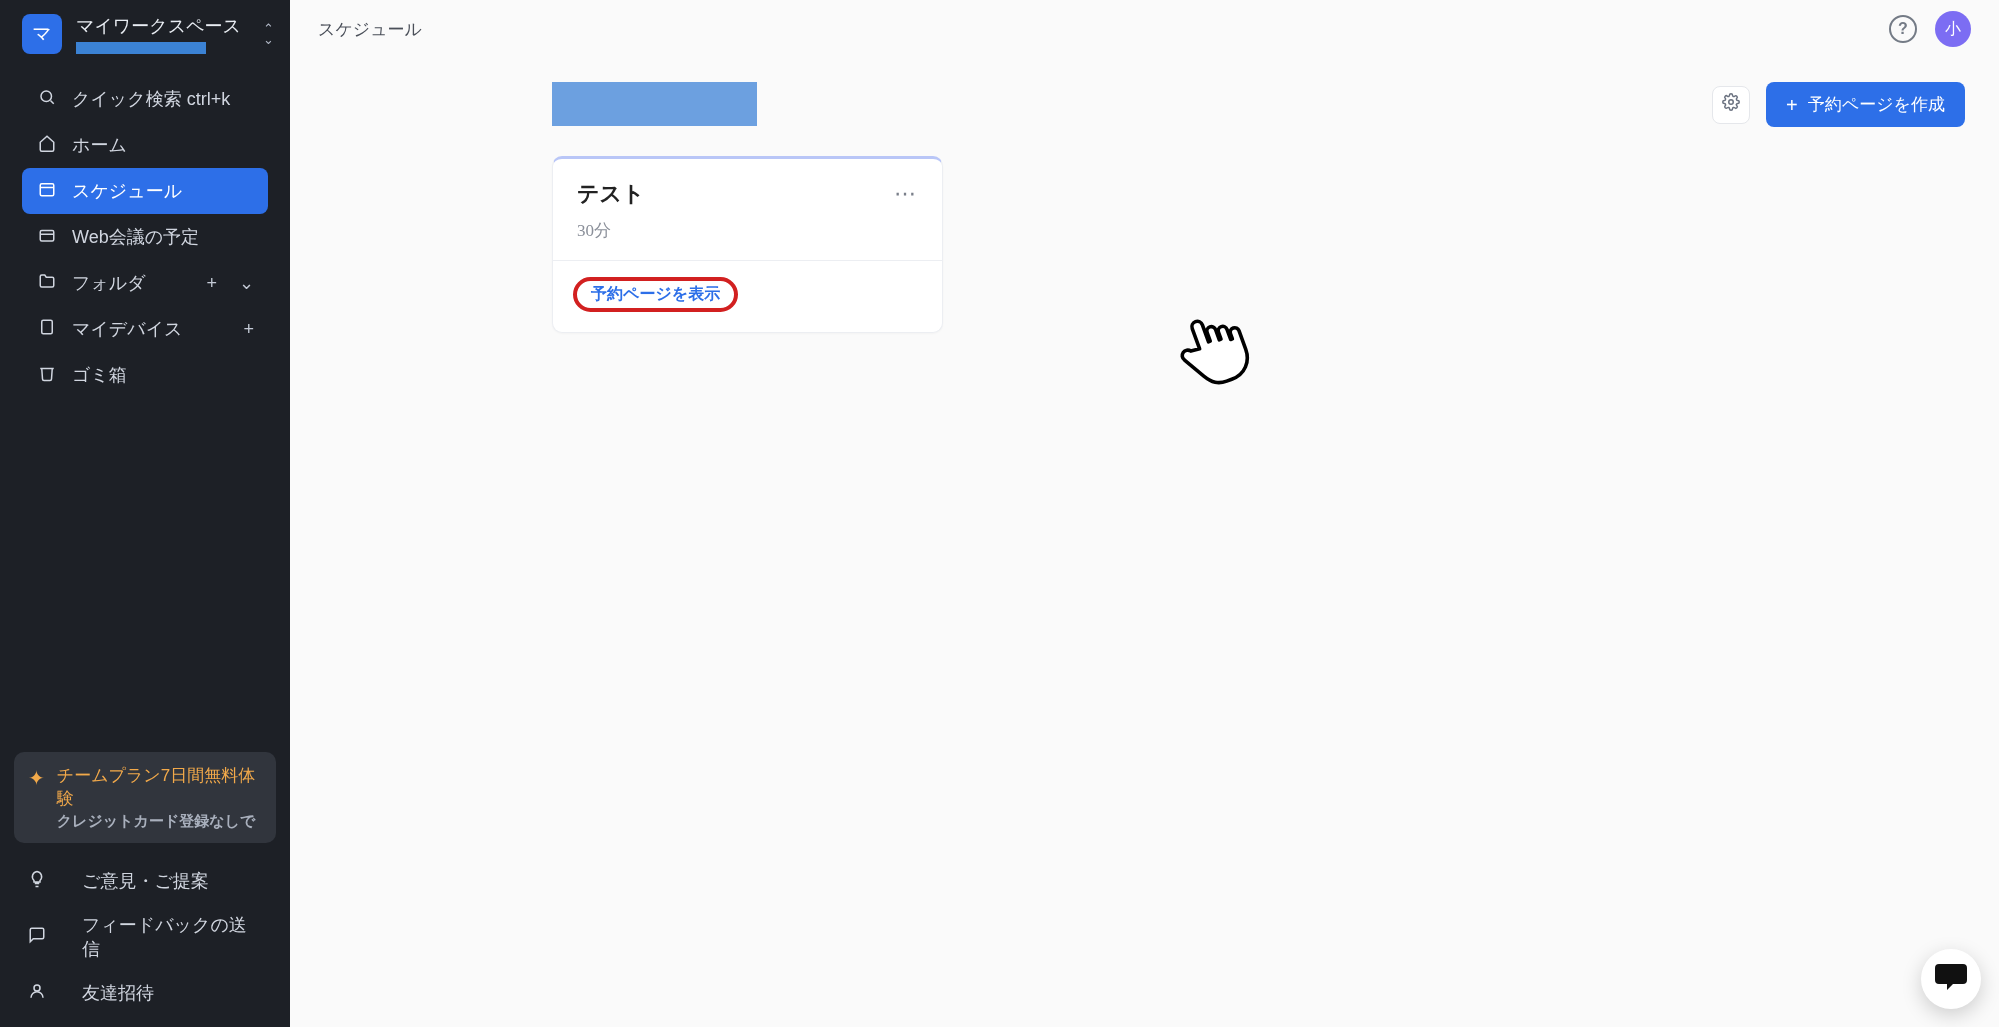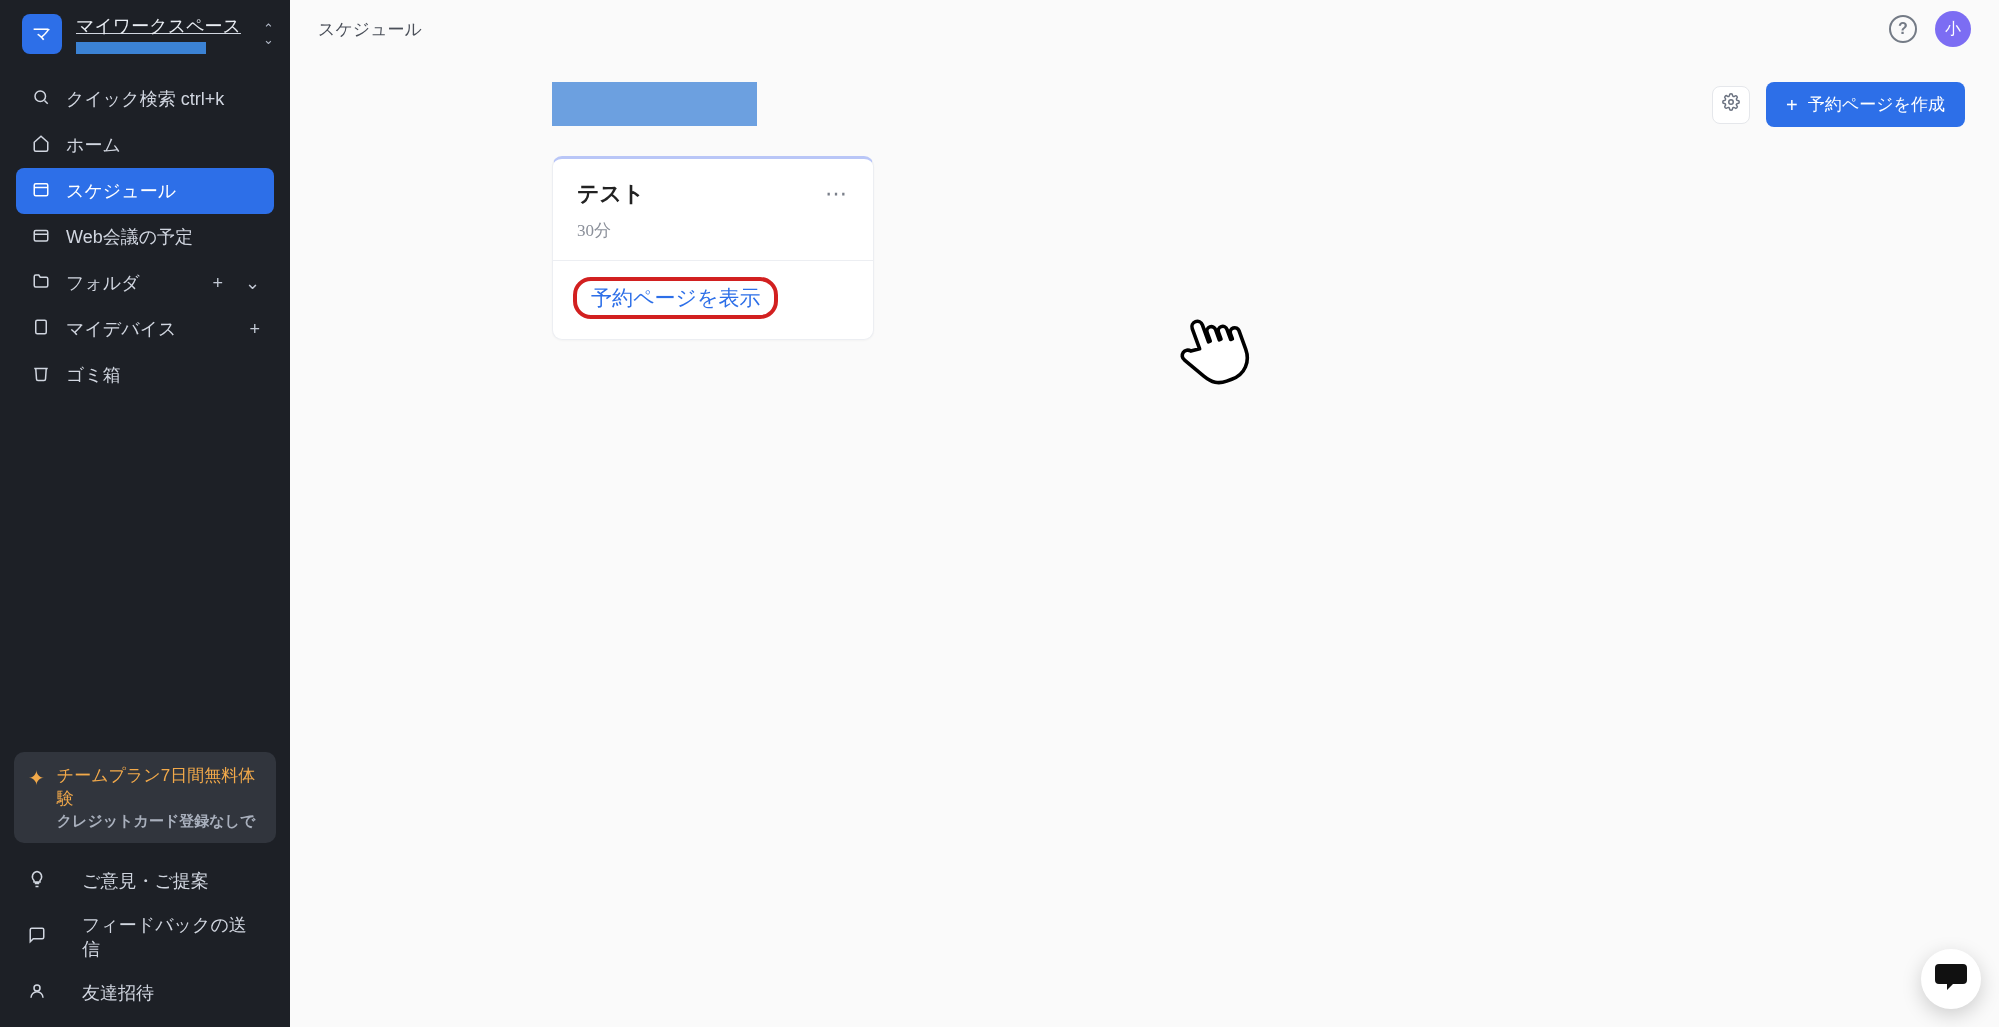--- a/index.html
+++ b/index.html
@@ -22,32 +22,32 @@
     gap: 14px;
     padding: 14px 16px 18px 22px;
   }
   .workspace-badge {
     width: 40px; height: 40px;
     background: #2d6fe8;
     border-radius: 8px;
     display: flex; align-items: center; justify-content: center;
     color: #fff; font-size: 19px; font-weight: 500;
   }
-  .workspace-info { flex: 1; text-decoration: underline; }
+  .workspace-info { flex: 1; }
   .workspace-title { color: #e9edf3; font-size: 18px; }
   .workspace-redact {
     display: block;
     width: 130px; height: 12px;
     background: #3b82d4;
     margin-top: 4px;
   }
   .workspace-caret { color: #afb6c4; font-size: 13px; line-height: 0.6; display:flex; flex-direction:column; gap:3px;}
   .workspace-caret span{display:block;}
 
-  .nav { padding: 4px 16px; }
+  .nav { padding: 4px 22px; }
   .nav-item {
     display: flex; align-items: center;
     gap: 14px;
     padding: 11px 14px;
     border-radius: 8px;
     cursor: pointer;
     color: #d1d6e0;
   }
   .nav-item.active { background: #2d6fe8; color: #fff; }
   .nav-item .icon { width: 22px; text-align: center; font-size: 18px; color: inherit; }
@@ -113,38 +113,38 @@
   }
   .primary-btn .plus{font-size:20px;line-height:1;}
 
   .selection-block {
     width:205px;height:44px;background:#6ca0e0;
     margin-left:228px;
   }
 
   .card {
     margin-left:228px; margin-top:30px;
-    width:322px;
+    width:391px;
     background:#fff;
     border:1px solid #eceef2;
     border-radius:10px;
     box-shadow: 0 1px 2px rgba(0,0,0,0.03);
     border-top:3px solid #b9c6f7;
     position:relative;
   }
   .card-top { padding: 20px 24px 18px 24px; }
   .card-title-row{display:flex;align-items:center;}
   .card-title { font-size:22px;font-weight:600;color:#222;flex:1;}
   .card-menu { color:#7a7f8a;font-size:22px;letter-spacing:2px;cursor:pointer;}
   .card-duration { color:#8a8f99;font-size:17px;margin-top:10px;font-family:Liberation Serif, serif;}
   .card-sep{height:1px;background:#eceef2;}
   .card-actions { padding:16px 20px 20px 20px; display:flex; gap:18px; align-items:center;}
   .link-btn {
     background:#fff;border:1px solid #2d6fe8;color:#2d6fe8;border-radius:18px;
-    padding:5px 14px;font-size:21px;cursor:pointer;display:flex;align-items:center;gap:6px;
+    padding:5px 14px;font-size:16px;cursor:pointer;display:flex;align-items:center;gap:6px;font-weight:bold;
   }
   .link-btn.highlighted { border:4px solid #d22020; padding:3px 14px;}
   .card-actions .flex-gap{flex:1;}
 
   
   .hand-cursor{
     position:absolute;
     top:246px; left:880px;
     width:90px;height:90px;
     pointer-events:none;

